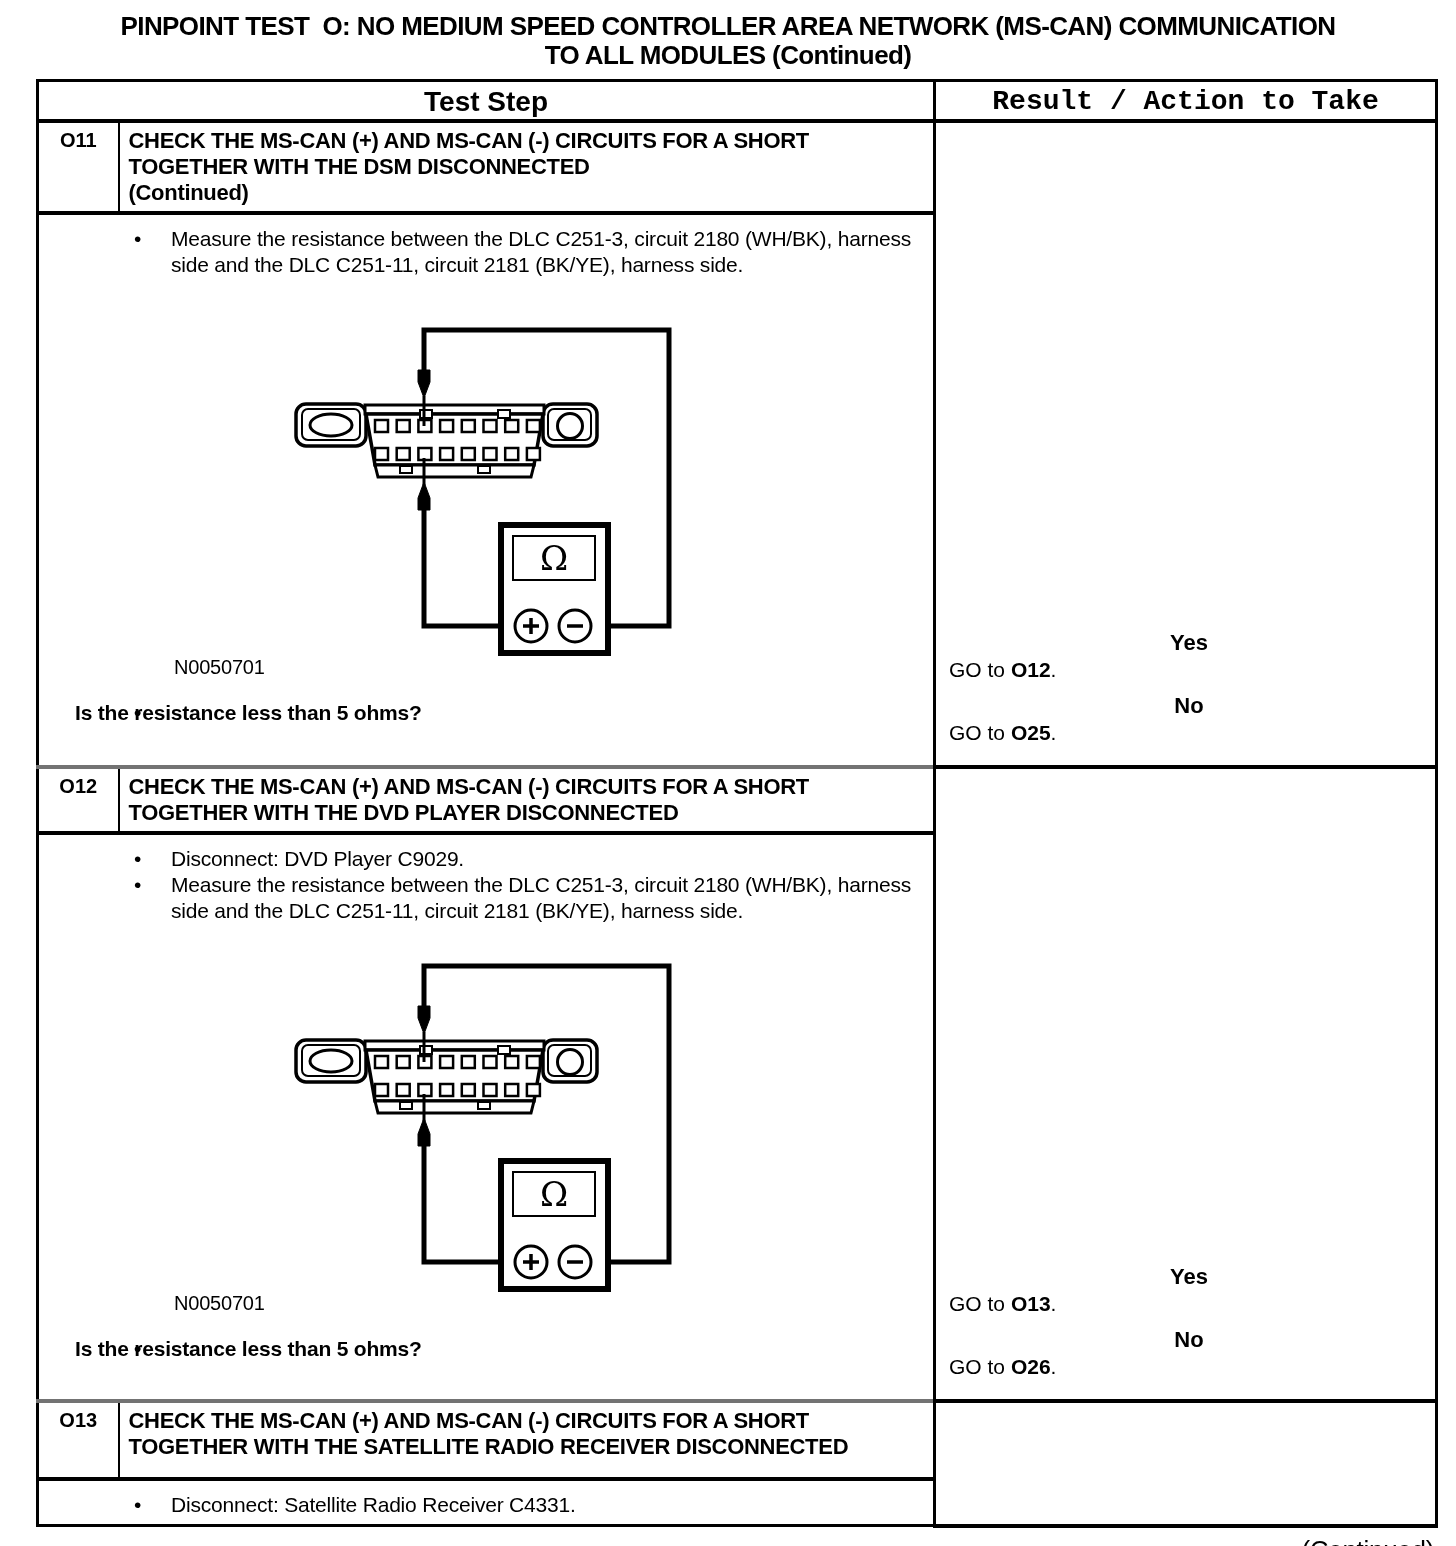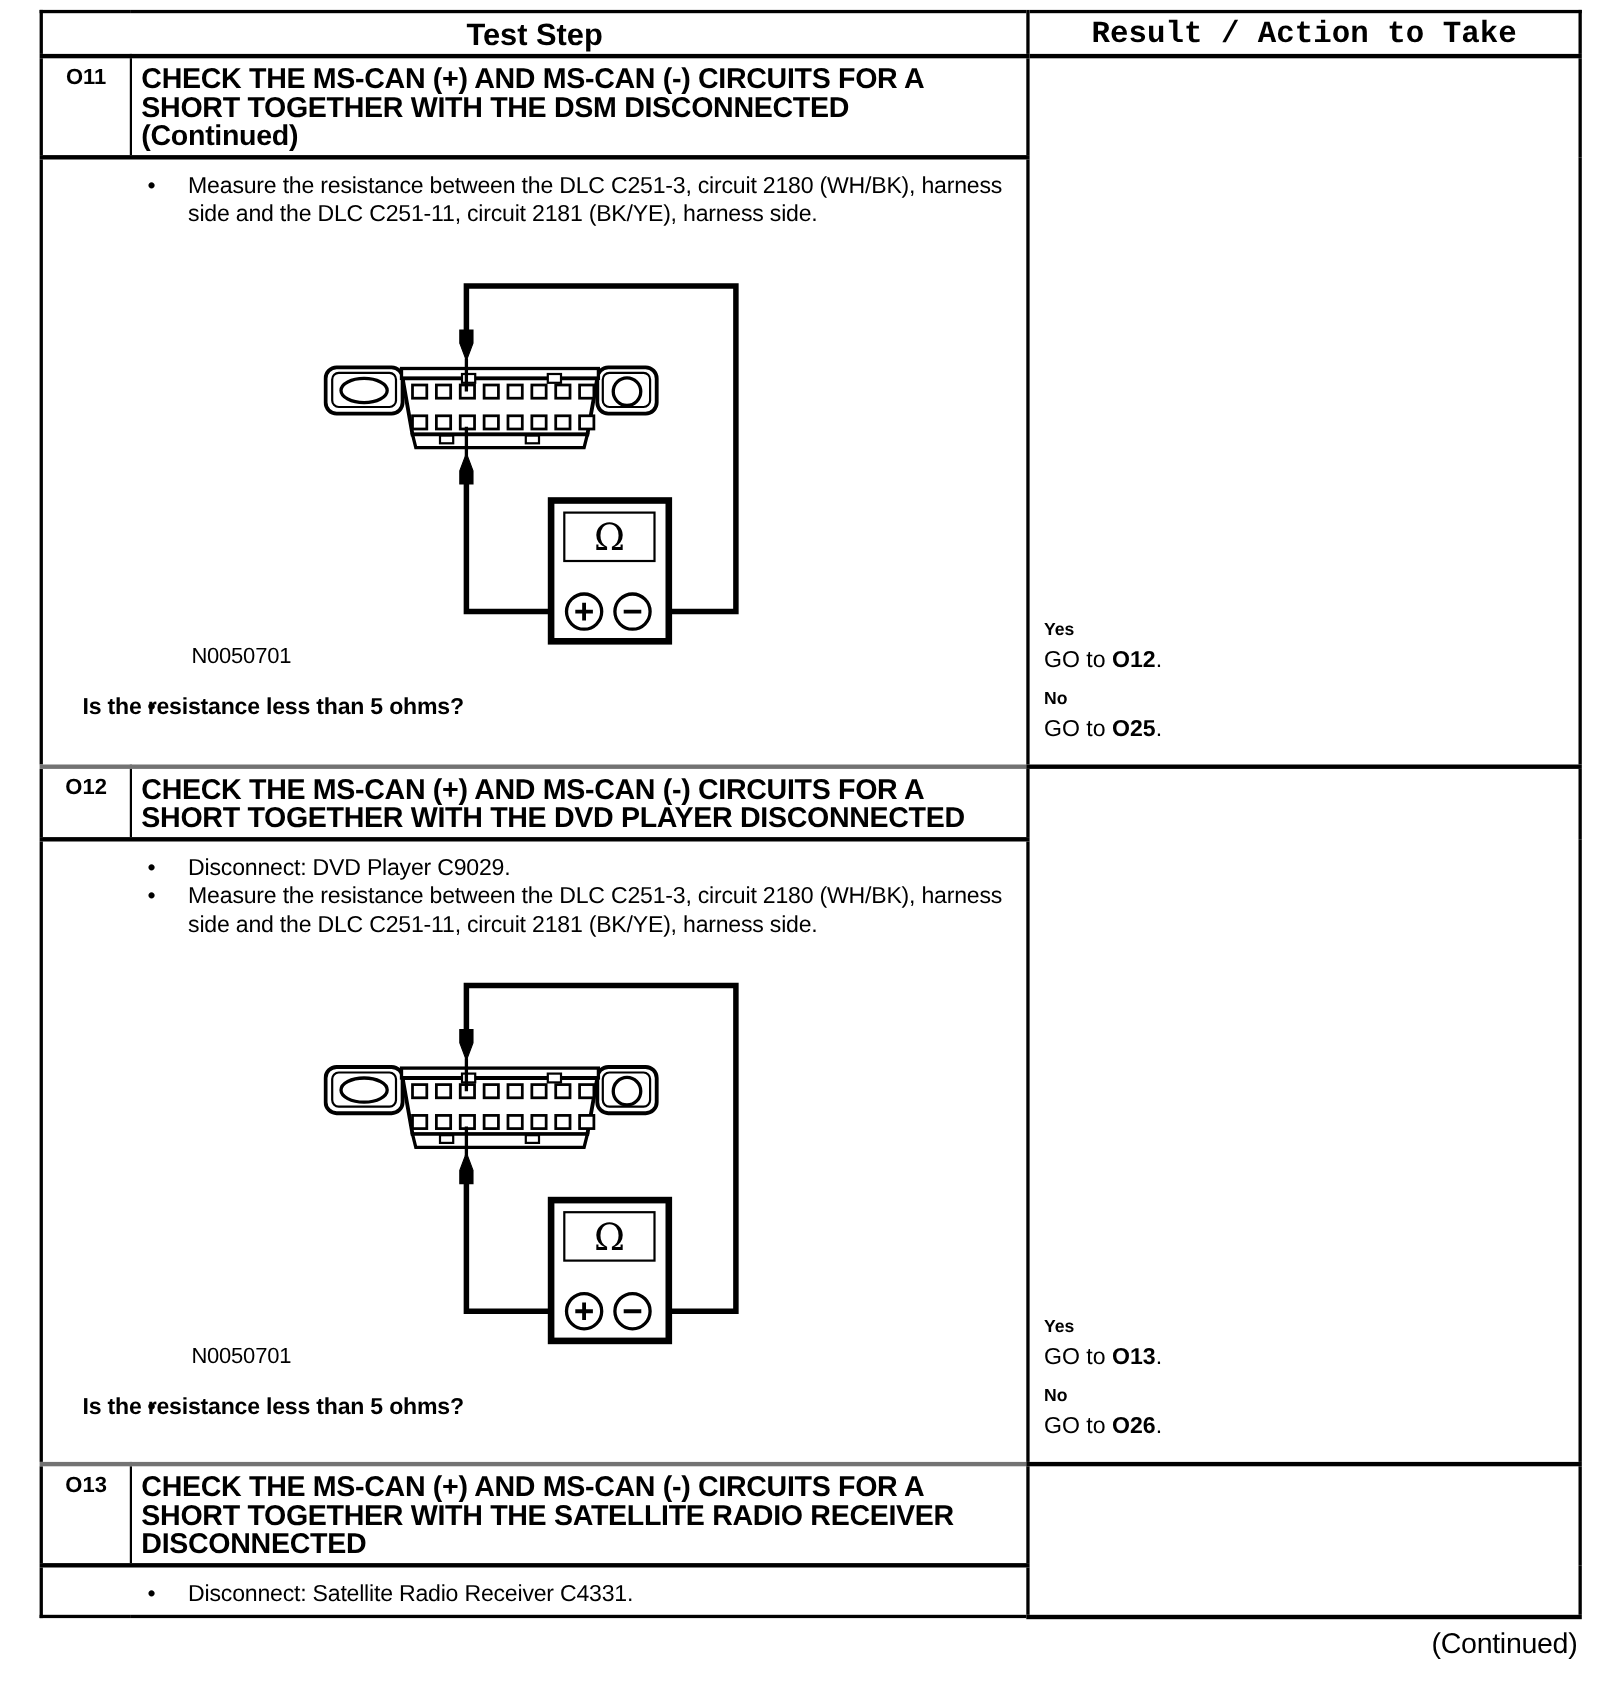--- a/index.html
+++ b/index.html
@@ -22,21 +22,21 @@
   td.hdr {
     border-bottom:4px solid #000; font-weight:bold; font-size:28px;
     text-align:center; height:33px; padding-top:4px;
   }
   .vdiv { border-left:3px solid #000;font-family:Liberation Mono, monospace; }
   td.num {
     border-right:2px solid #000; font-weight:bold; font-size:20px;
     text-align:center; padding-top:6px;
   }
   td.ttl {
-    font-weight:bold; font-size:26px; line-height:26px;
+    font-weight:bold; font-size:22px; line-height:26px;
     padding:5px 14px 5px 9px; border-bottom:4px solid #000;
     letter-spacing:-0.3px;
   }
   td.num { border-bottom:4px solid #000; }
   td.body {
     border-bottom:4px solid #737373; font-size:21px; line-height:26px;
     padding:11px 0 6px 0; letter-spacing:-0.2px;
   }
   td.res {
     border-left:3px solid #000; border-bottom:4px solid #000;
@@ -47,31 +47,32 @@
   tr.r-o11-t { height:85px; }  tr.r-o11-b { height:554px; }
   tr.r-o12-t { height:56px; }  tr.r-o12-b { height:568px; }
   tr.r-o13-t { height:78px; }  tr.r-o13-b { height:30px; }
   .bullet { position:relative; padding-left:132px; padding-right:18px; }
   .bullet::before { content:"\2022"; position:absolute; left:95px; }
   .bullet.q { font-weight:bold; margin-top:22px; letter-spacing:-0.2px;padding-left:36px; }
   .figure { position:relative; height:356px; margin-top:44px; }
   .figure.f2 { margin-top:34px; }
   .figure svg { position:absolute; left:255px; top:0; }
   .fig-label { position:absolute; left:135px; top:332px; font-size:20px; }
-  .ans { font-weight:bold; font-size:16px; }
+  .ans { font-weight:bold; font-size:22px;text-align:center; }
   .action { margin-bottom:9px; }
   .action .tgt { font-weight:bold; }
   .footer-cont { text-align:right; padding:7px 22px 0 0; font-size:26px; letter-spacing:-0.3px; }
   .omega-text { font-family:"DejaVu Serif", serif; font-size:34px; }
 </style>
 </head>
 <body>
 
 <div class="page">
 
+  <div class="doc-title"><span>PINPOINT TEST  O: NO MEDIUM SPEED CONTROLLER AREA NETWORK (MS-CAN) COMMUNICATION</span><br><span>TO ALL MODULES (Continued)</span></div>
 
   <table class="pp">
     <colgroup>
         <col style="width:81px">
         <col style="width:816px">
         <col style="width:502px">
       </colgroup>
 
     <tbody>
         <tr>

